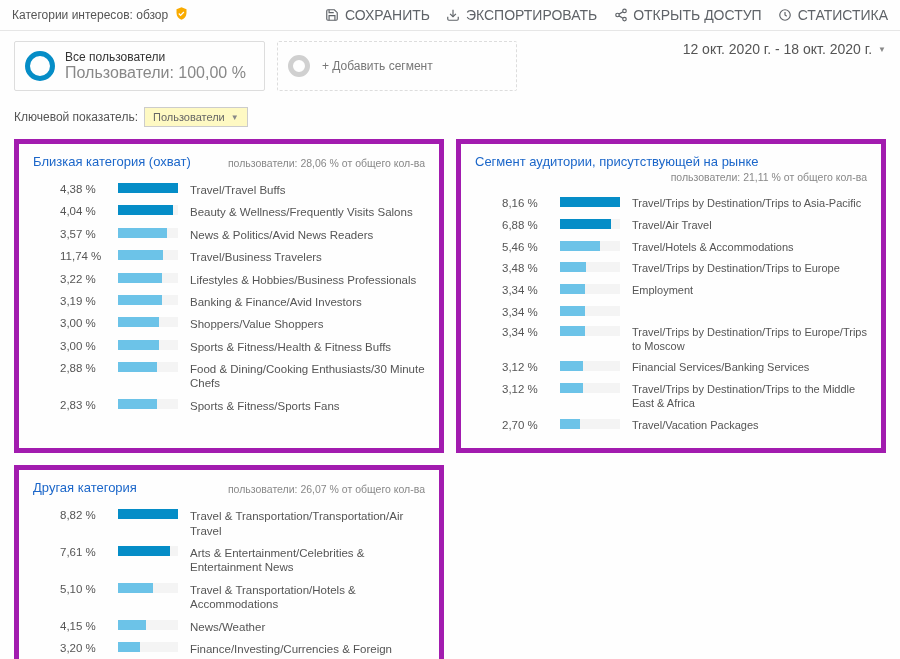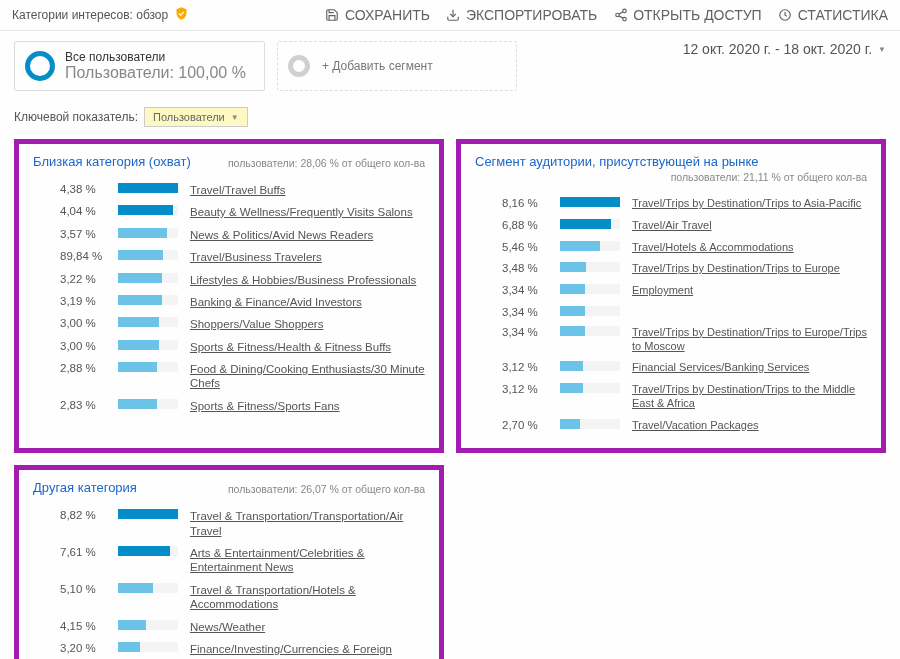--- a/index.html
+++ b/index.html
@@ -79,21 +79,21 @@
     color:#555;
     margin-left:27px;
   }
   .pct { width: 46px; text-align:left; }
   .bar-wrap { width: 60px; height: 10px; position:relative;
     background:#f4f4f4;
   }
   .bar {
     position:absolute; left:0; top:0; bottom:0;
   }
-  .label { flex:1; line-height:1.25;text-decoration:underline; }
+  .label { flex:1; line-height:1.25; }
   .panels .panel.wide { grid-column: 1/2; }
   .panel.right .panel-head { flex-direction:column; align-items:flex-start; gap:2px; }
   .panel.right .panel-head .panel-sub{ align-self:flex-end;}
   .panel.right .row .label { font-size:11px; }
 </style>
 </head>
 <body>
 
 <div class="header">
   <div class="title-block">
@@ -199,21 +199,21 @@
         <span class="label">Beauty &amp; Wellness/Frequently Visits Salons</span>
       </div>
       <div class="row">
         <span class="pct">3,57 %</span>
         <span class="bar-wrap">
           <span class="bar" style="width:81.5068493150685%;background:#6cc3e8"></span>
         </span>
         <span class="label">News &amp; Politics/Avid News Readers</span>
       </div>
       <div class="row">
-        <span class="pct">89,84 %</span>
+        <span class="pct">11,74 %</span>
         <span class="bar-wrap">
           <span class="bar" style="width:74.20091324200914%;background:#6cc3e8"></span>
         </span>
         <span class="label">Travel/Business Travelers</span>
       </div>
       <div class="row">
         <span class="pct">3,22 %</span>
         <span class="bar-wrap">
           <span class="bar" style="width:73.51598173515981%;background:#6cc3e8"></span>
         </span>

